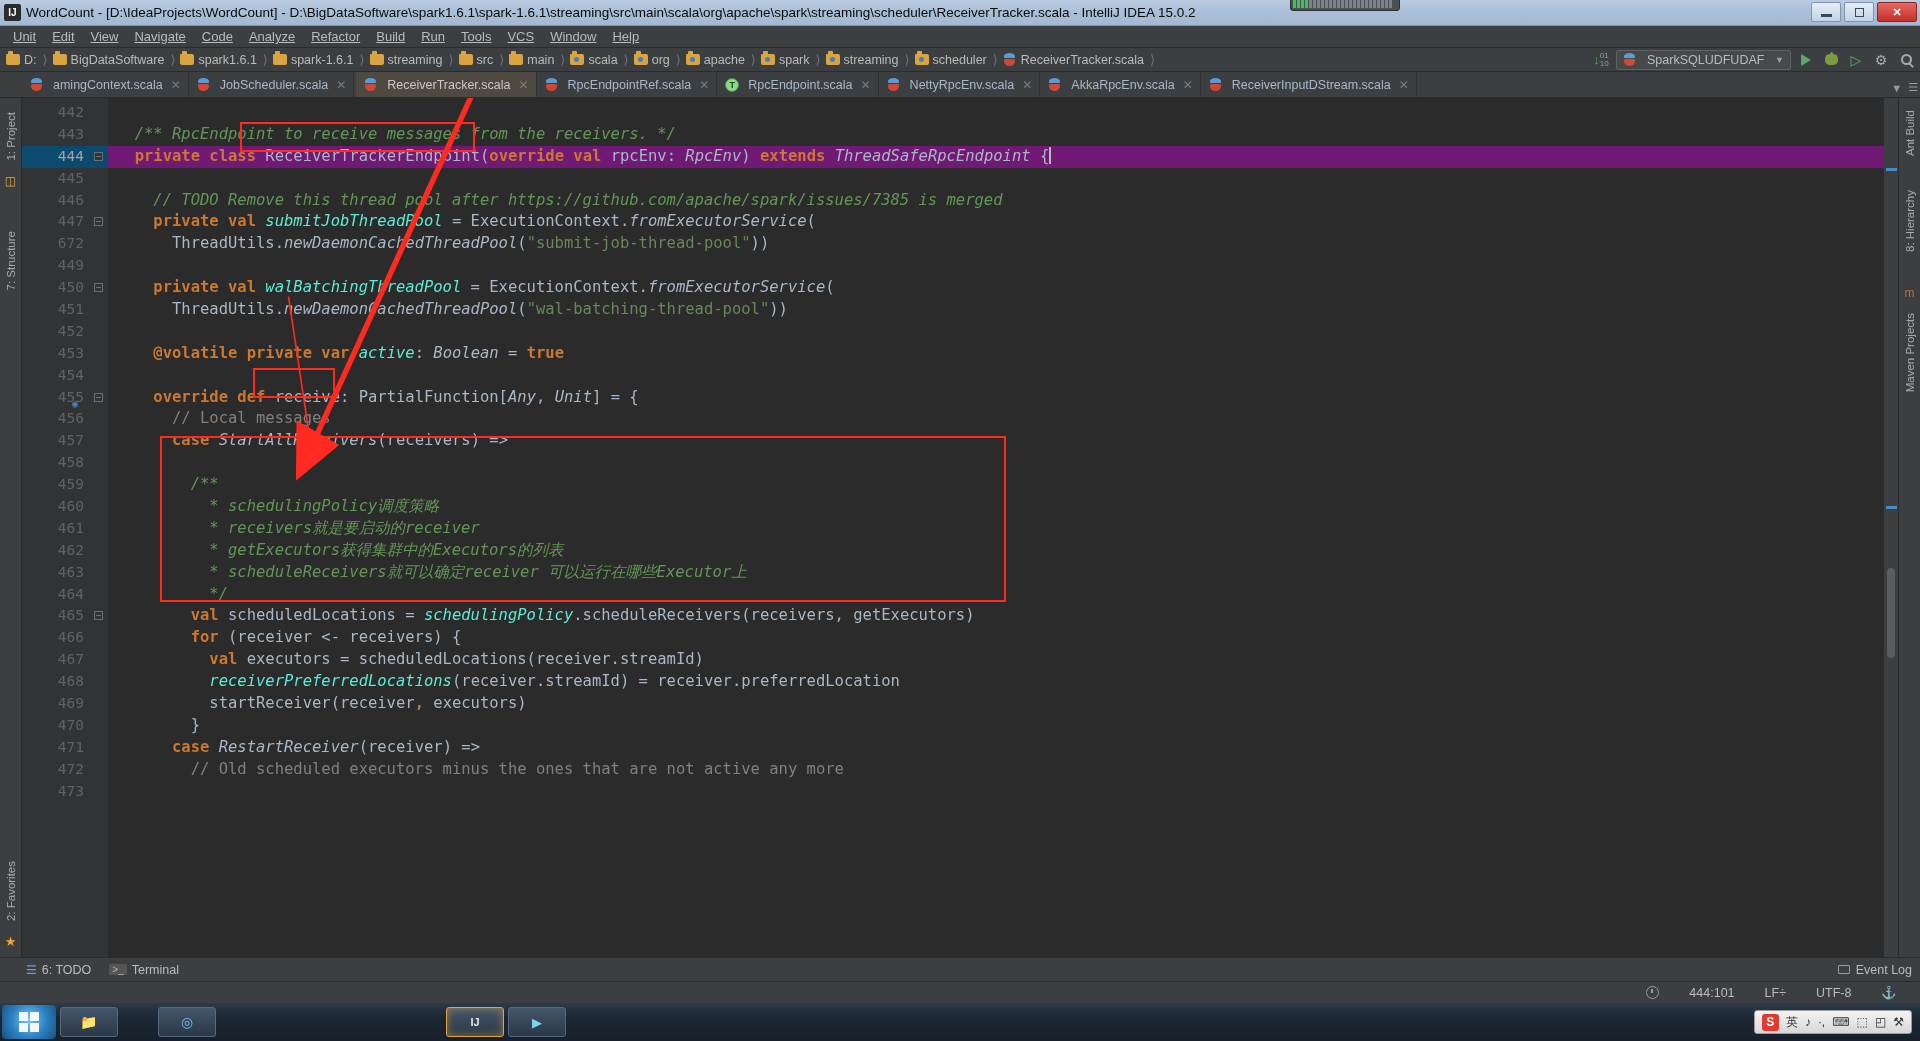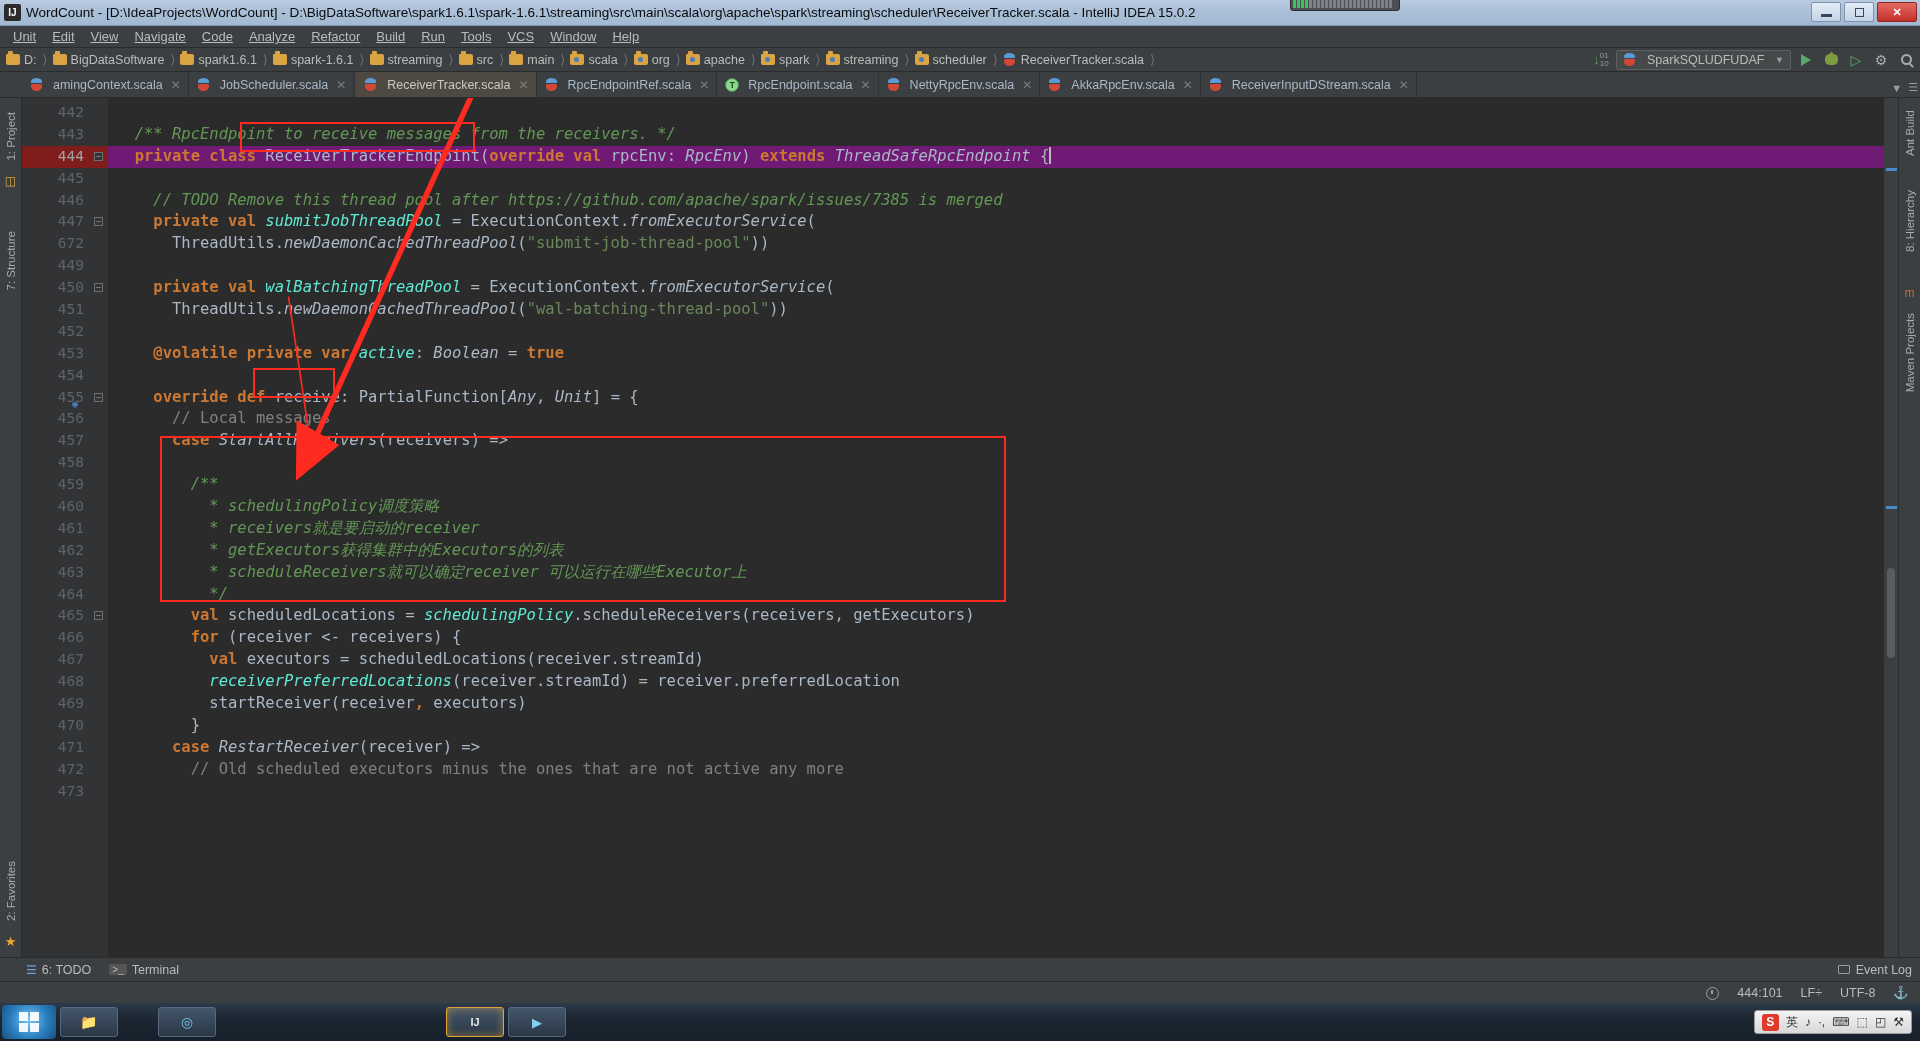--- a/index.html
+++ b/index.html
@@ -148,21 +148,21 @@
   .rail-ico { margin: 5px 0; }
 
   .editor-wrap { flex: 1; display: flex; min-width: 0; background: #2b2b2b; position: relative; }
 
   .gutter {
     width: 86px; flex: none; background: #313335; color: #606366;
     font-family: "DejaVu Sans Mono", monospace; font-size: 14.5px;
     text-align: right; padding-top: 4px; position: relative; user-select: none;
   }
   .gutter .ln { height: 21.9px; line-height: 21.9px; padding-right: 24px; position: relative; }
-  .gutter .ln.cur { background: #7f1d1d; color: #a4a3a3; }
+  .gutter .ln.cur { background: #0c4a6e; color: #a4a3a3; }
   .fold {
     position: absolute; right: 5px; top: 6px; width: 9px; height: 9px;
     border: 1px solid #6b6f71; color: #8b8f91; font-size: 9px; line-height: 7px;
     text-align: center; background: #313335;
   }
   .bookmark {
     position:absolute; right:2px; top:4px; width:11px;height:11px;
   }
   .code {
     flex: 1; min-width: 0; position: relative; overflow: hidden;
@@ -200,21 +200,21 @@
   .bb-item { display: flex; align-items: center; gap: 5px; }
   .bb-right { position: absolute; right: 8px; display: flex; align-items: center; gap: 6px; }
   .evt-ico { width:12px;height:9px;border:1px solid #9a9da0;border-radius:1px;}
 
   
   .statusbar {
     height: 22px; flex: none; background: #3c3f41;
     display: flex; align-items: center; color: #bbbbbb; font-size: 12.5px;
     border-top: 1px solid #2b2b2b; position: relative;
   }
-  .status-right { position: absolute; right: 11px; display: flex; align-items: flex-end; gap: 18px; }
+  .status-right { position: absolute; right: 23px; display: flex; align-items: center; gap: 30px; }
   .clock-ico { width:13px;height:13px;border:1.5px solid #9a9da0;border-radius:50%;position:relative;}
   .clock-ico:after{content:'';position:absolute;left:4px;top:2px;width:1.5px;height:4px;background:#9a9da0;}
 
   
   .taskbar {
     height: 38px; flex: none;
     background: linear-gradient(to bottom,#2c3a4a 0%, #1d2733 40%, #16202b 100%);
     display: flex; align-items: center; position: relative;
   }
   .start-btn {

